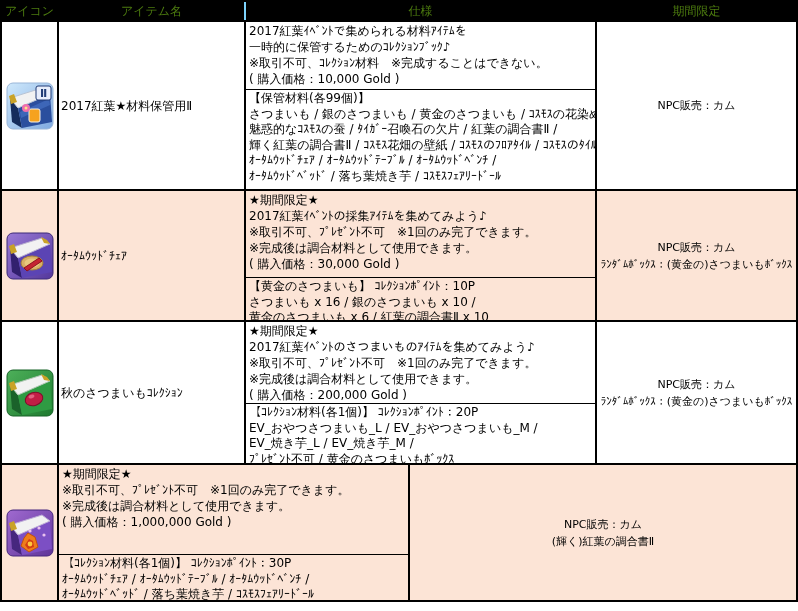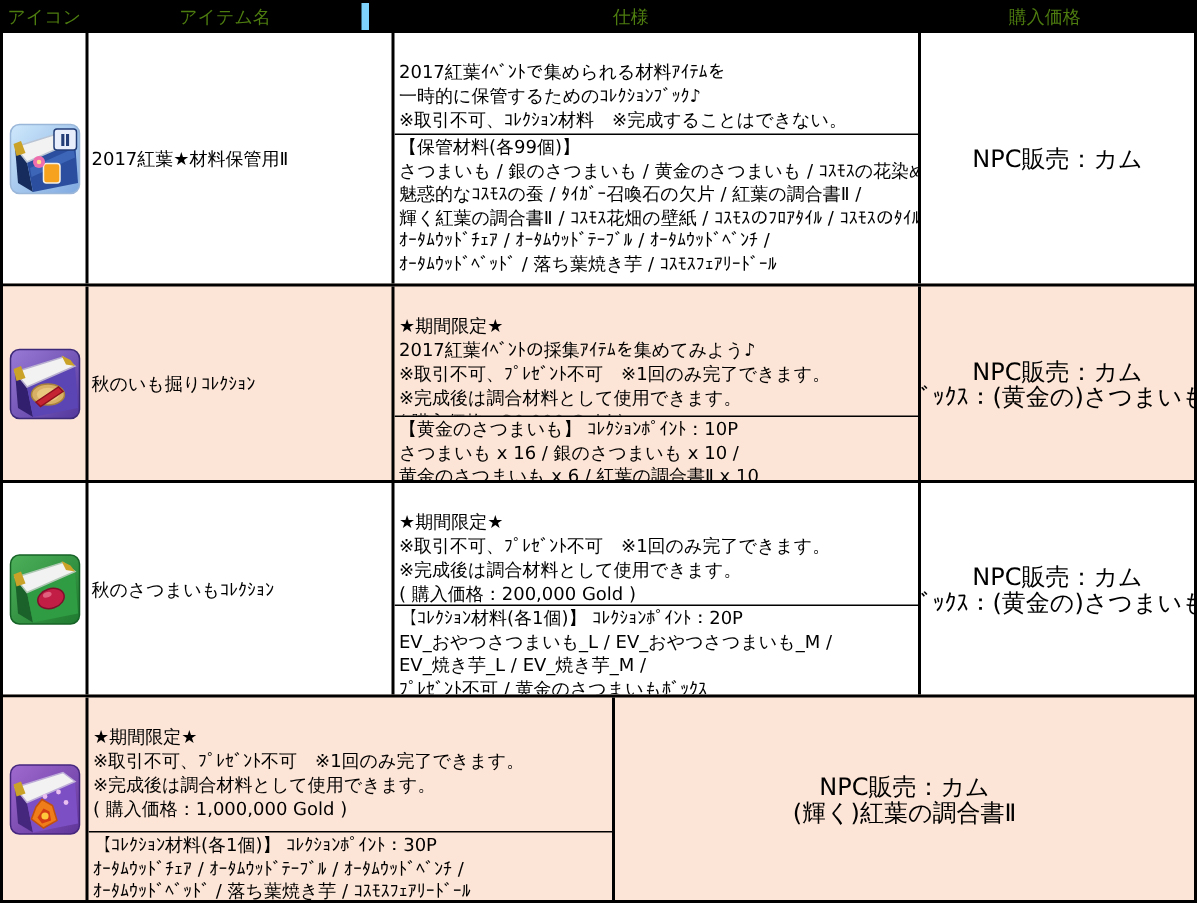--- a/index.html
+++ b/index.html
@@ -14,48 +14,48 @@
   }
   .hdr{display:flex;background:#000;color:#4d7c0f;font-weight:normal;font-size:12px;height:18px;}
   .hc{display:flex;align-items:center;justify-content:center;box-sizing:border-box;}
   .row{display:flex;border-top:2px solid #000;box-sizing:border-box;}
   .cell{box-sizing:border-box;overflow:hidden;}
   .c1{width:57px;}
   .c2{width:187px;}
   .c3{width:351px;}
   .c4{flex:1;}
   .row .c1{width:57px;border-right:2px solid #000;display:flex;align-items:center;justify-content:center;}
-  .row .c2{width:204px;border-right:2px solid #000;display:flex;align-items:center;padding:0 2px;font-size:12px;line-height:14px;}
+  .row .c2{width:187px;border-right:2px solid #000;display:flex;align-items:center;padding:0 2px;font-size:12px;line-height:14px;}
   .row .c3{width:351px;border-right:2px solid #000;display:flex;flex-direction:column;}
-  .row .c4{flex:1;display:flex;flex-direction:column;align-items:center;justify-content:center;text-align:center;font-size:16px;line-height:17px;}
+  .row .c4{flex:1;display:flex;flex-direction:column;align-items:center;justify-content:center;text-align:center;font-size:11px;line-height:17px;}
   .hdr .c1{border-right:2px solid #000;}
-  .hdr .c2{border-right:5px solid #7dd3fc;}
+  .hdr .c2{border-right:2px solid #7dd3fc;}
   .hdr .c3{border-right:2px solid #000;}
   .r1{height:169px;}
   .r2{height:131px;}
   .r3{height:143px;}
   .r4{height:137px;}
   .alt{background:#fce4d6;}
-  .spec-top{box-sizing:border-box;border-bottom:1px solid #000;padding:18px 3px;font-size:12px;line-height:16px;overflow:hidden;}
+  .spec-top{box-sizing:border-box;border-bottom:1px solid #000;padding:1px 3px;font-size:12px;line-height:16px;overflow:hidden;}
   .spec-bottom{flex:1;padding:1px 3px;font-size:12px;line-height:15.5px;overflow:hidden;}
   .st1{height:68px;} .st2{height:87px;} .st3{height:82px;} .st4{height:90px;}
   .line{white-space:nowrap;}
   .obt-line{white-space:nowrap;}
   .icon{width:48px;height:48px;display:block;}
 </style>
 </head>
 <body>
 
 <div class="tbl">
 
   <div class="hdr">
     <div class="hc c1">アイコン</div>
     <div class="hc c2">アイテム名</div>
     <div class="hc c3">仕様</div>
-    <div class="hc c4">購入価格</div>
+    <div class="hc c4">期間限定</div>
   </div>
 
   <div class="row r1">
     <div class="cell c1">
       <svg class="icon" viewBox="0 0 48 48">
         <defs>
             <linearGradient id="g1" x1="0" y1="0" x2="1" y2="1">
           <stop offset="0" stop-color="#cfe9fc"></stop>
               <stop offset="1" stop-color="#7fa9e0"></stop>
             </linearGradient>
@@ -108,21 +108,21 @@
         <polygon points="6,40 4,16 12,26 16,46" fill="#32206e"></polygon>
         <polygon points="12,26 44,12 46,40 16,46" fill="#5b44b4"></polygon>
         <polygon points="4,16 36,6 44,12 12,26" fill="#f2f2f2" stroke="#b9b0d0"></polygon>
         <polygon points="3,14 8,12 11,20 5,22" fill="#c9a227"></polygon>
         <polygon points="35,5 41,8 44,12 38,11" fill="#c9a227"></polygon>
         <ellipse cx="26" cy="31" rx="11" ry="7" fill="#d8b066" stroke="#a8823c"></ellipse>
         <ellipse cx="26" cy="31" rx="7.5" ry="4.5" fill="#e8c87e"></ellipse>
         <polygon points="18,36 33,26 36,29 21,39" fill="#c52432" stroke="#8e1020"></polygon>
       </svg>
     </div>
-    <div class="cell c2">秋のいも掘りｺﾚｸｼｮﾝ</div>
+    <div class="cell c2">ｵｰﾀﾑｳｯﾄﾞﾁｪｱ</div>
     <div class="cell c3">
       <div class="spec-top st2">
         <div class="line">★期間限定★</div>
         <div class="line">2017紅葉ｲﾍﾞﾝﾄの採集ｱｲﾃﾑを集めてみよう♪</div>
         <div class="line">※取引不可、ﾌﾟﾚｾﾞﾝﾄ不可　※1回のみ完了できます。</div>
         <div class="line">※完成後は調合材料として使用できます。</div>
         <div class="line">( 購入価格：30,000 Gold )</div>
       </div>
       <div class="spec-bottom">
         <div class="line">【黄金のさつまいも】 ｺﾚｸｼｮﾝﾎﾟｲﾝﾄ：10P</div>
@@ -152,20 +152,21 @@
         <polygon points="3,14 8,12 11,20 5,22" fill="#c9a227"></polygon>
         <polygon points="35,5 41,8 44,12 38,11" fill="#c9a227"></polygon>
         <ellipse cx="28" cy="30" rx="9" ry="6.5" fill="#c21d45" stroke="#7d0f2b" transform="rotate(-18 28 30)"></ellipse>
         <ellipse cx="25.5" cy="27.5" rx="3" ry="1.8" fill="#e06080" transform="rotate(-18 25.5 27.5)"></ellipse>
       </svg>
     </div>
     <div class="cell c2">秋のさつまいもｺﾚｸｼｮﾝ</div>
     <div class="cell c3">
       <div class="spec-top st3">
         <div class="line">★期間限定★</div>
+        <div class="line">2017紅葉ｲﾍﾞﾝﾄのさつまいものｱｲﾃﾑを集めてみよう♪</div>
         <div class="line">※取引不可、ﾌﾟﾚｾﾞﾝﾄ不可　※1回のみ完了できます。</div>
         <div class="line">※完成後は調合材料として使用できます。</div>
         <div class="line">( 購入価格：200,000 Gold )</div>
       </div>
       <div class="spec-bottom">
         <div class="line">【ｺﾚｸｼｮﾝ材料(各1個)】 ｺﾚｸｼｮﾝﾎﾟｲﾝﾄ：20P</div>
         <div class="line">EV_おやつさつまいも_L / EV_おやつさつまいも_M /</div>
         <div class="line">EV_焼き芋_L / EV_焼き芋_M /</div>
         <div class="line">ﾌﾟﾚｾﾞﾝﾄ不可 / 黄金のさつまいもﾎﾞｯｸｽ</div>
       </div>

